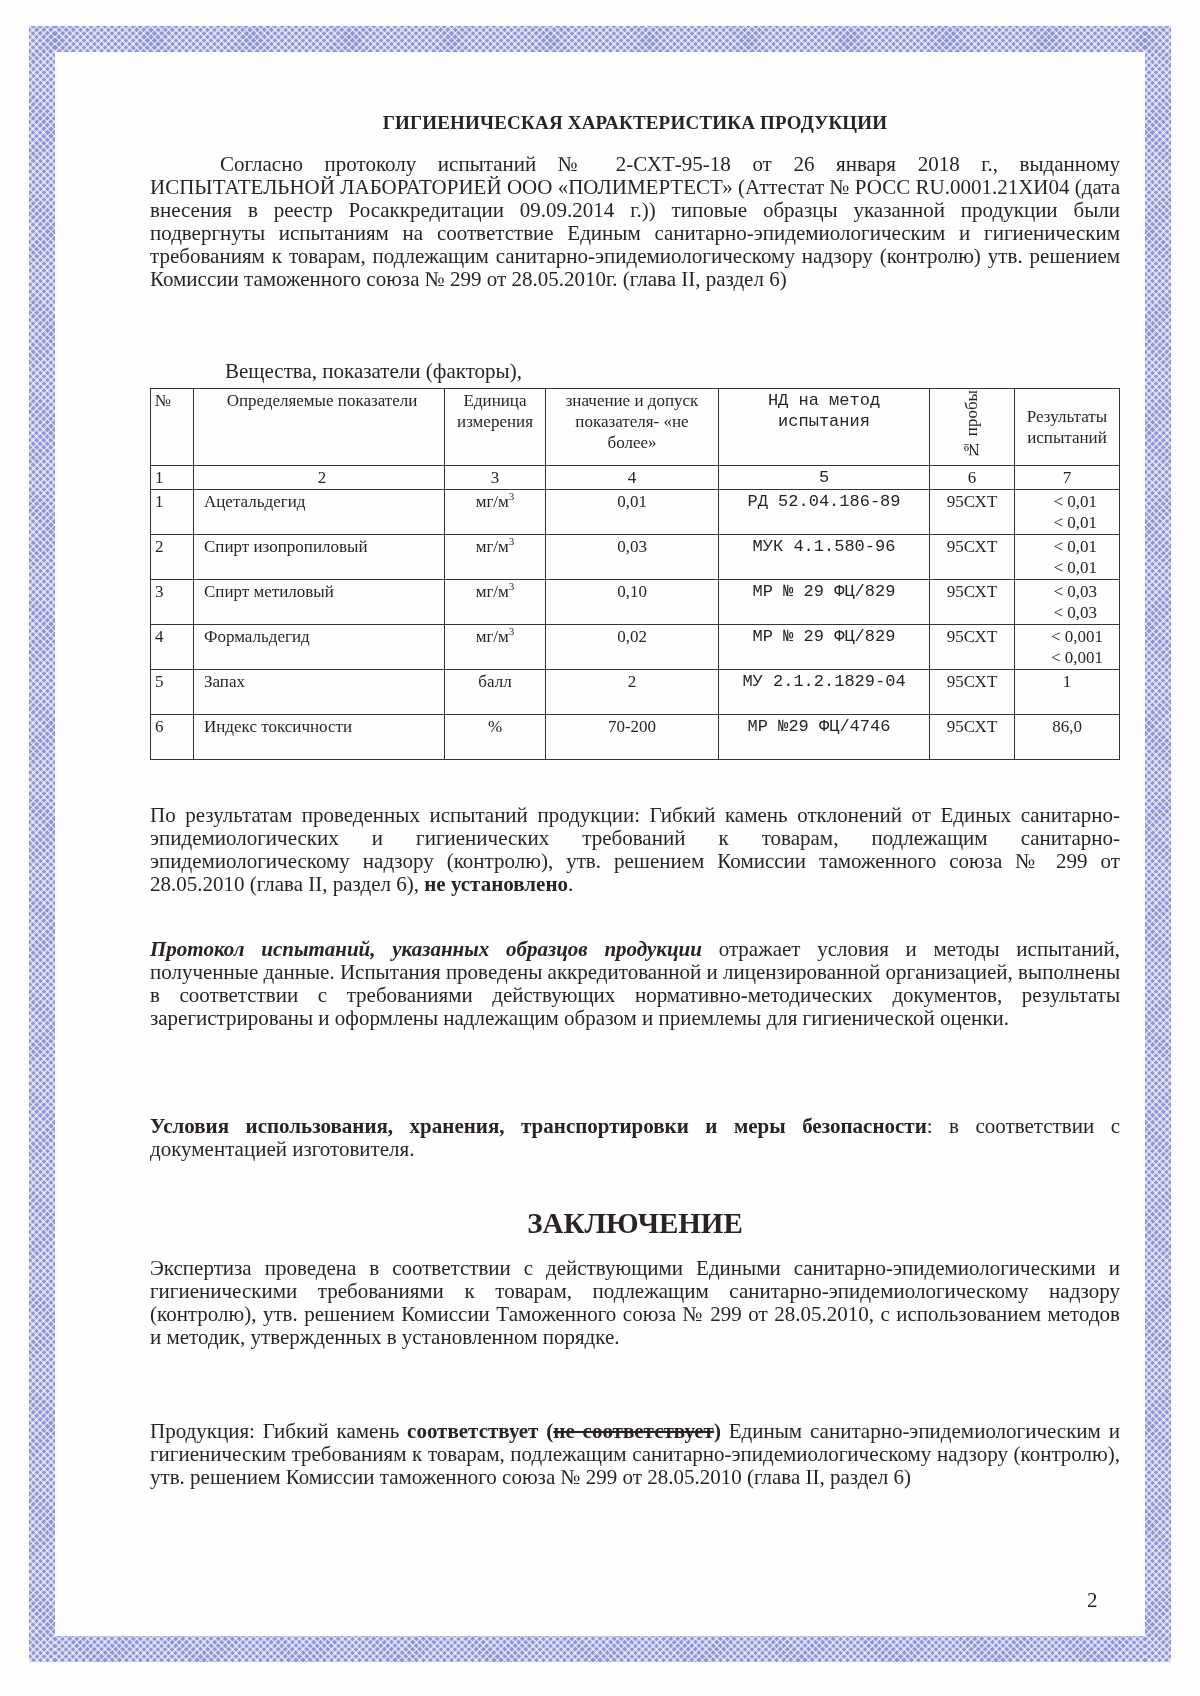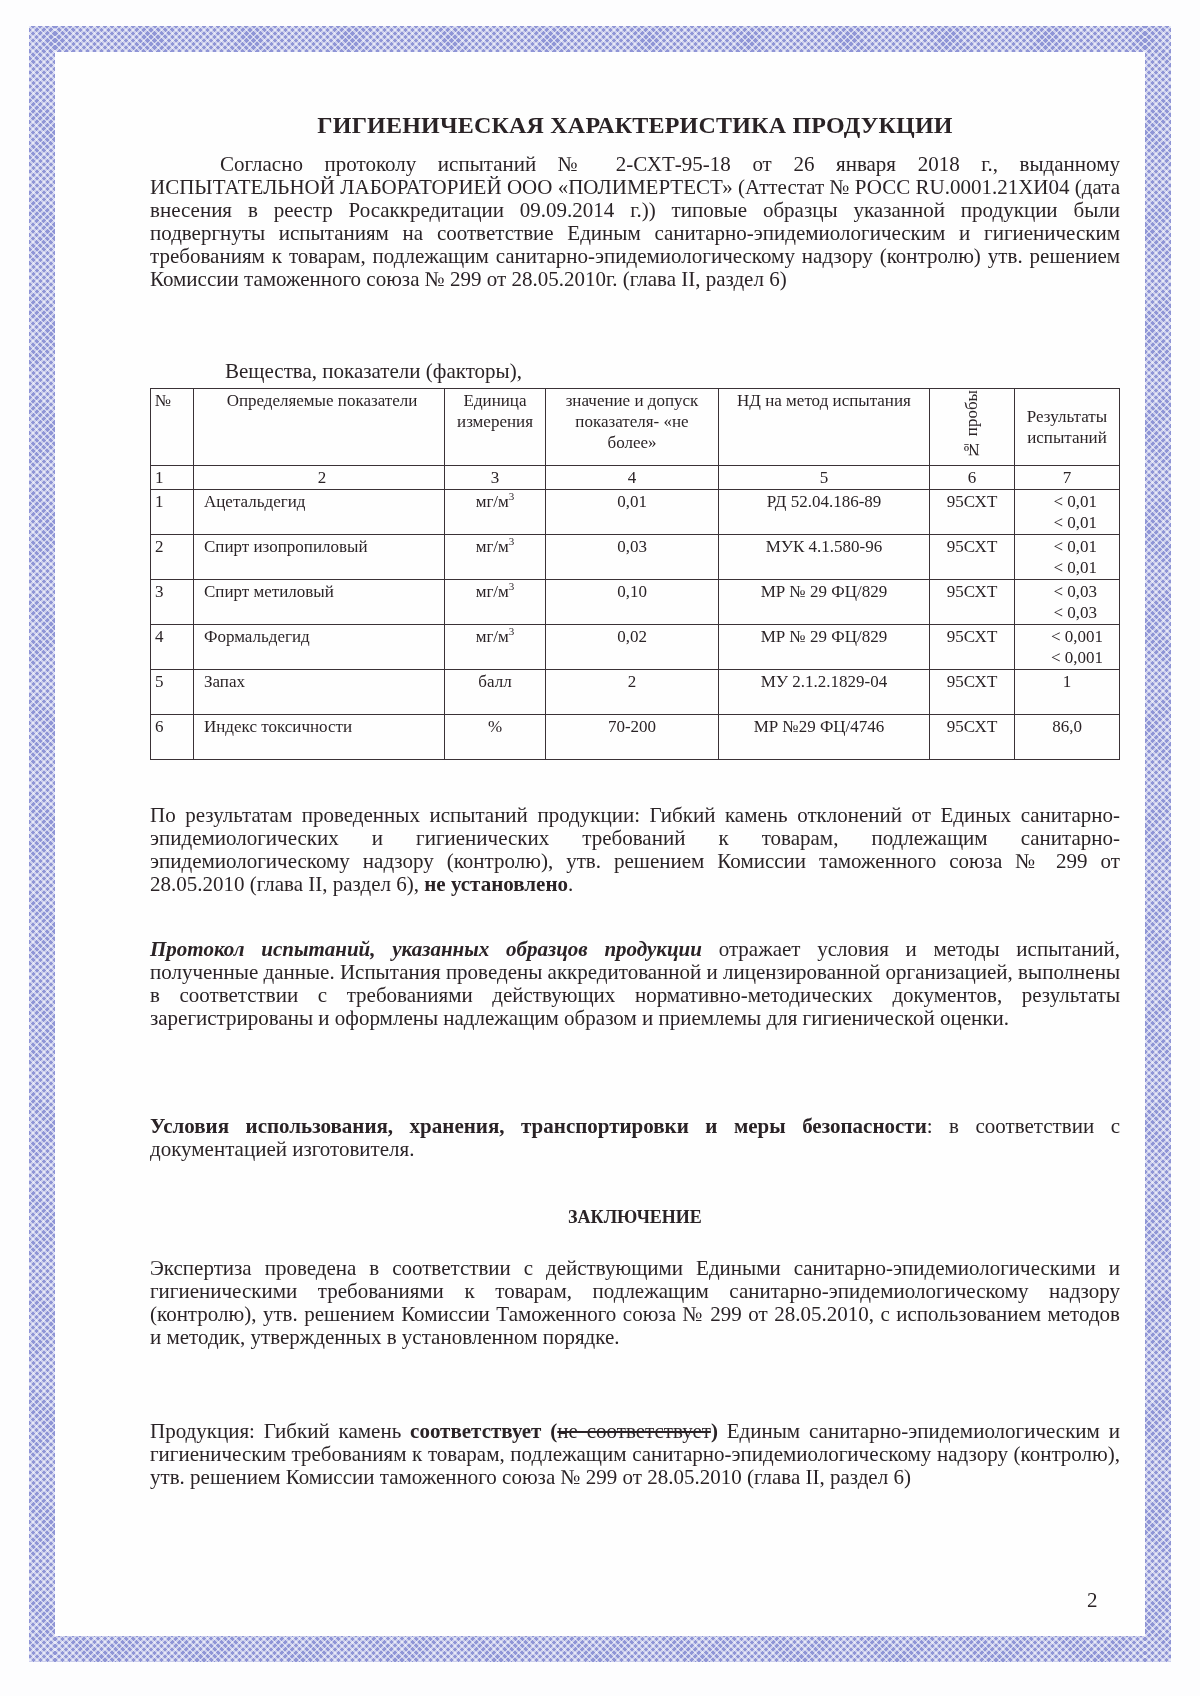--- a/index.html
+++ b/index.html
@@ -19,57 +19,57 @@
     background:
       repeating-linear-gradient(45deg, rgba(255,255,255,0.55) 0 2px, transparent 2px 5px),
       repeating-linear-gradient(-45deg, rgba(255,255,255,0.55) 0 2px, transparent 2px 5px);
     -webkit-mask: linear-gradient(#000 0 0) padding-box exclude, linear-gradient(#000 0 0);
     mask: linear-gradient(#000 0 0) padding-box exclude, linear-gradient(#000 0 0);
     pointer-events: none;
   }
   .page { position: absolute; left: 150px; top: 0; width: 970px; }
   .title {
     position: absolute; left: 0; top: 112px; width: 100%; text-align: center;
-    font-weight: bold; font-size: 24px; letter-spacing: 0.2px;
+    font-weight: bold; font-size: 19px; letter-spacing: 0.2px;
   }
   p { margin: 0; }
   .para {
     position: absolute; left: 0; width: 100%; font-size: 21px; line-height: 23px;
     text-align: justify;
   }
   .para.indent { text-indent: 70px; }
   .subhead { position: absolute; left: 67px; top: 359px; font-size: 21px; margin-left: 8px; }
   table.results {
     position: absolute; left: 0; top: 388px; width: 970px;
     border-collapse: collapse; font-size: 17px; line-height: 21px;
   }
   table.results td, table.results th {
     border: 1.5px solid #3a3236; padding: 1px 4px; vertical-align: top; font-weight: normal;
   }
   table.results th { text-align: center; height: 74px; }
   .c1 { width: 34px; text-align: left; }
   .c2 { width: 236px; text-align: left; padding-left: 10px !important; }
   .c3 { width: 92px; text-align: center; border-radius: 27px; }
   .c4 { width: 164px; text-align: center; }
-  .c5 { width: 160px; text-align: center; }
+  .c5 { width: 160px; text-align: center; font-family: Liberation Mono, monospace; }
   .c6 { width: 76px; text-align: center; }
   .c7 { text-align: center; }
   .vert { writing-mode: vertical-rl; transform: rotate(180deg); display: inline-block; text-align: center; line-height: 20px; }
   .numrow td { height: 20px; text-align: center; }
   .numrow td.c1 { text-align: left; }
   .datarow td { height: 42px; }
   .results-cell { text-align: right !important; padding-right: 22px !important; }
   .results-cell.single { text-align: center !important; padding-right: 4px !important; }
   sup { font-size: 11px; line-height: 0; }
   .bold { font-weight: bold; }
   .bi { font-weight: bold; font-style: italic; }
-  .strike { text-decoration: line-through; font-weight: normal; }
+  .strike { text-decoration: line-through; font-weight: bold; }
   .h2 {
     position: absolute; left: 0; width: 100%; top: 1207px; text-align: center;
-    font-weight: bold; font-size: 18px;
+    font-weight: bold; font-size: 29px;
   }
   .pagenum { position: absolute; left: 1087px; top: 1588px; font-size: 21px; }
 </style>
 </head>
 <body>
 
 <div class="frame"></div>
 
 <div class="page">
   <div class="title">ГИГИЕНИЧЕСКАЯ ХАРАКТЕРИСТИКА ПРОДУКЦИИ</div>

